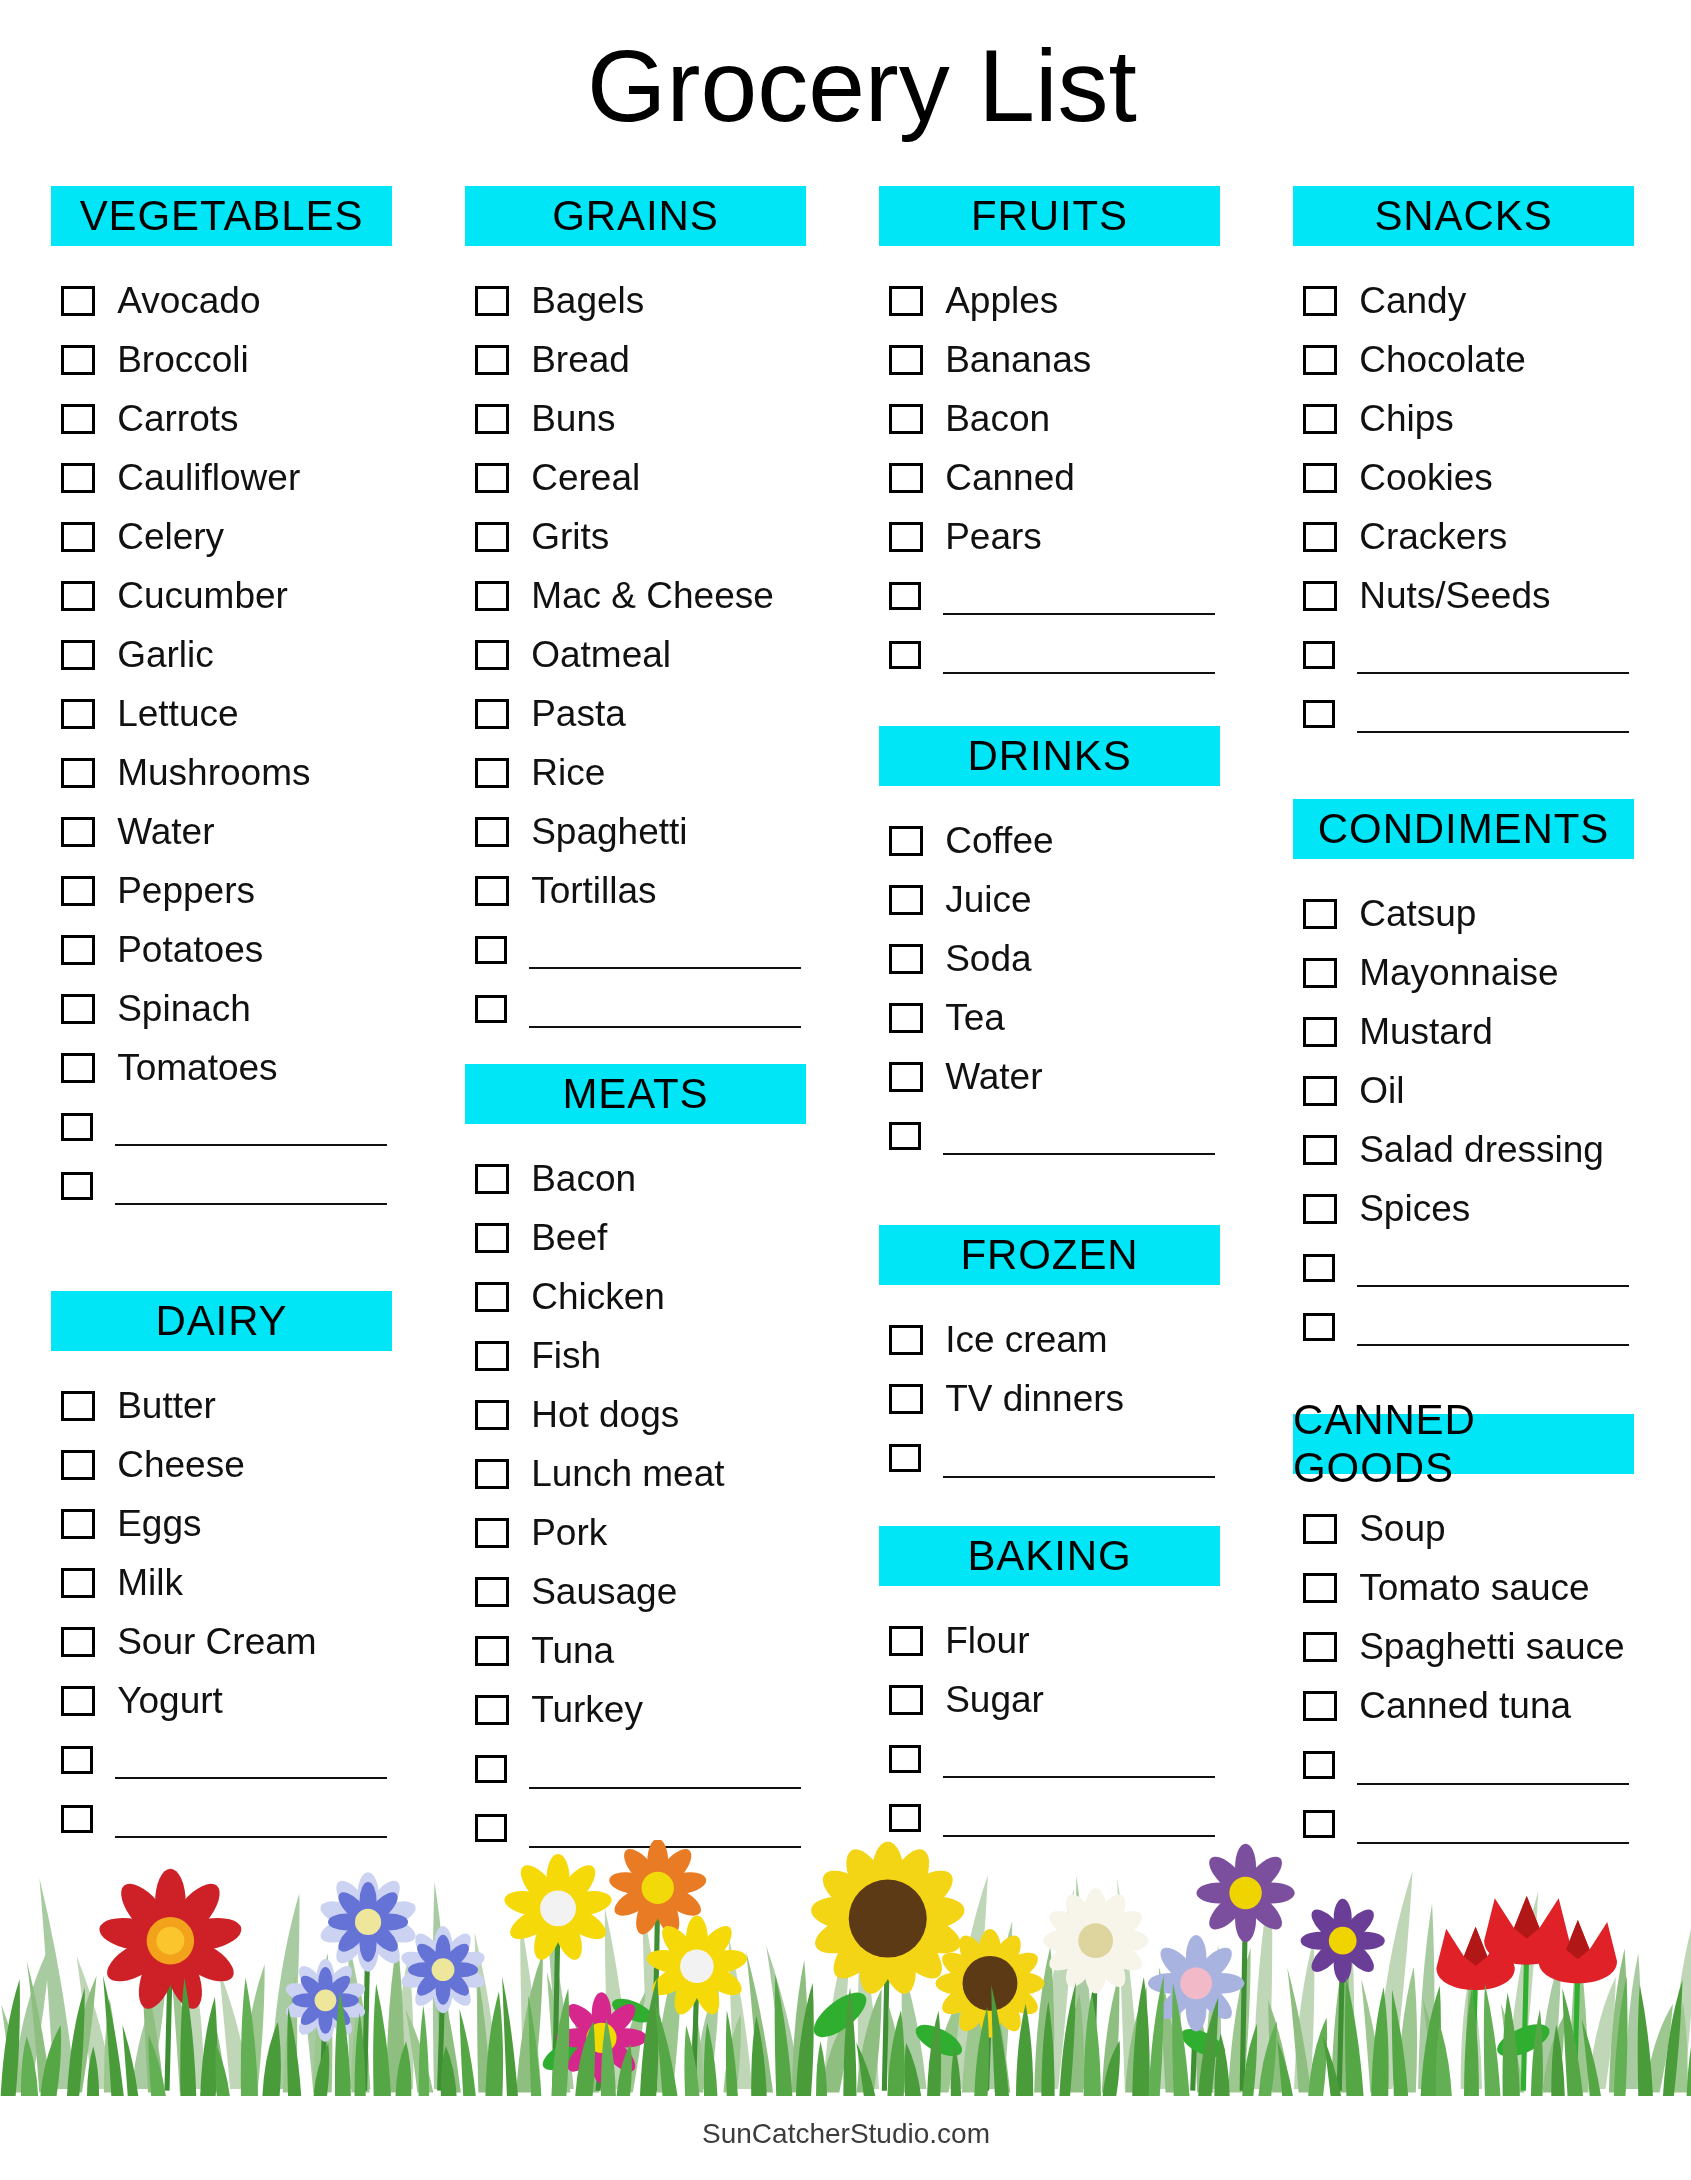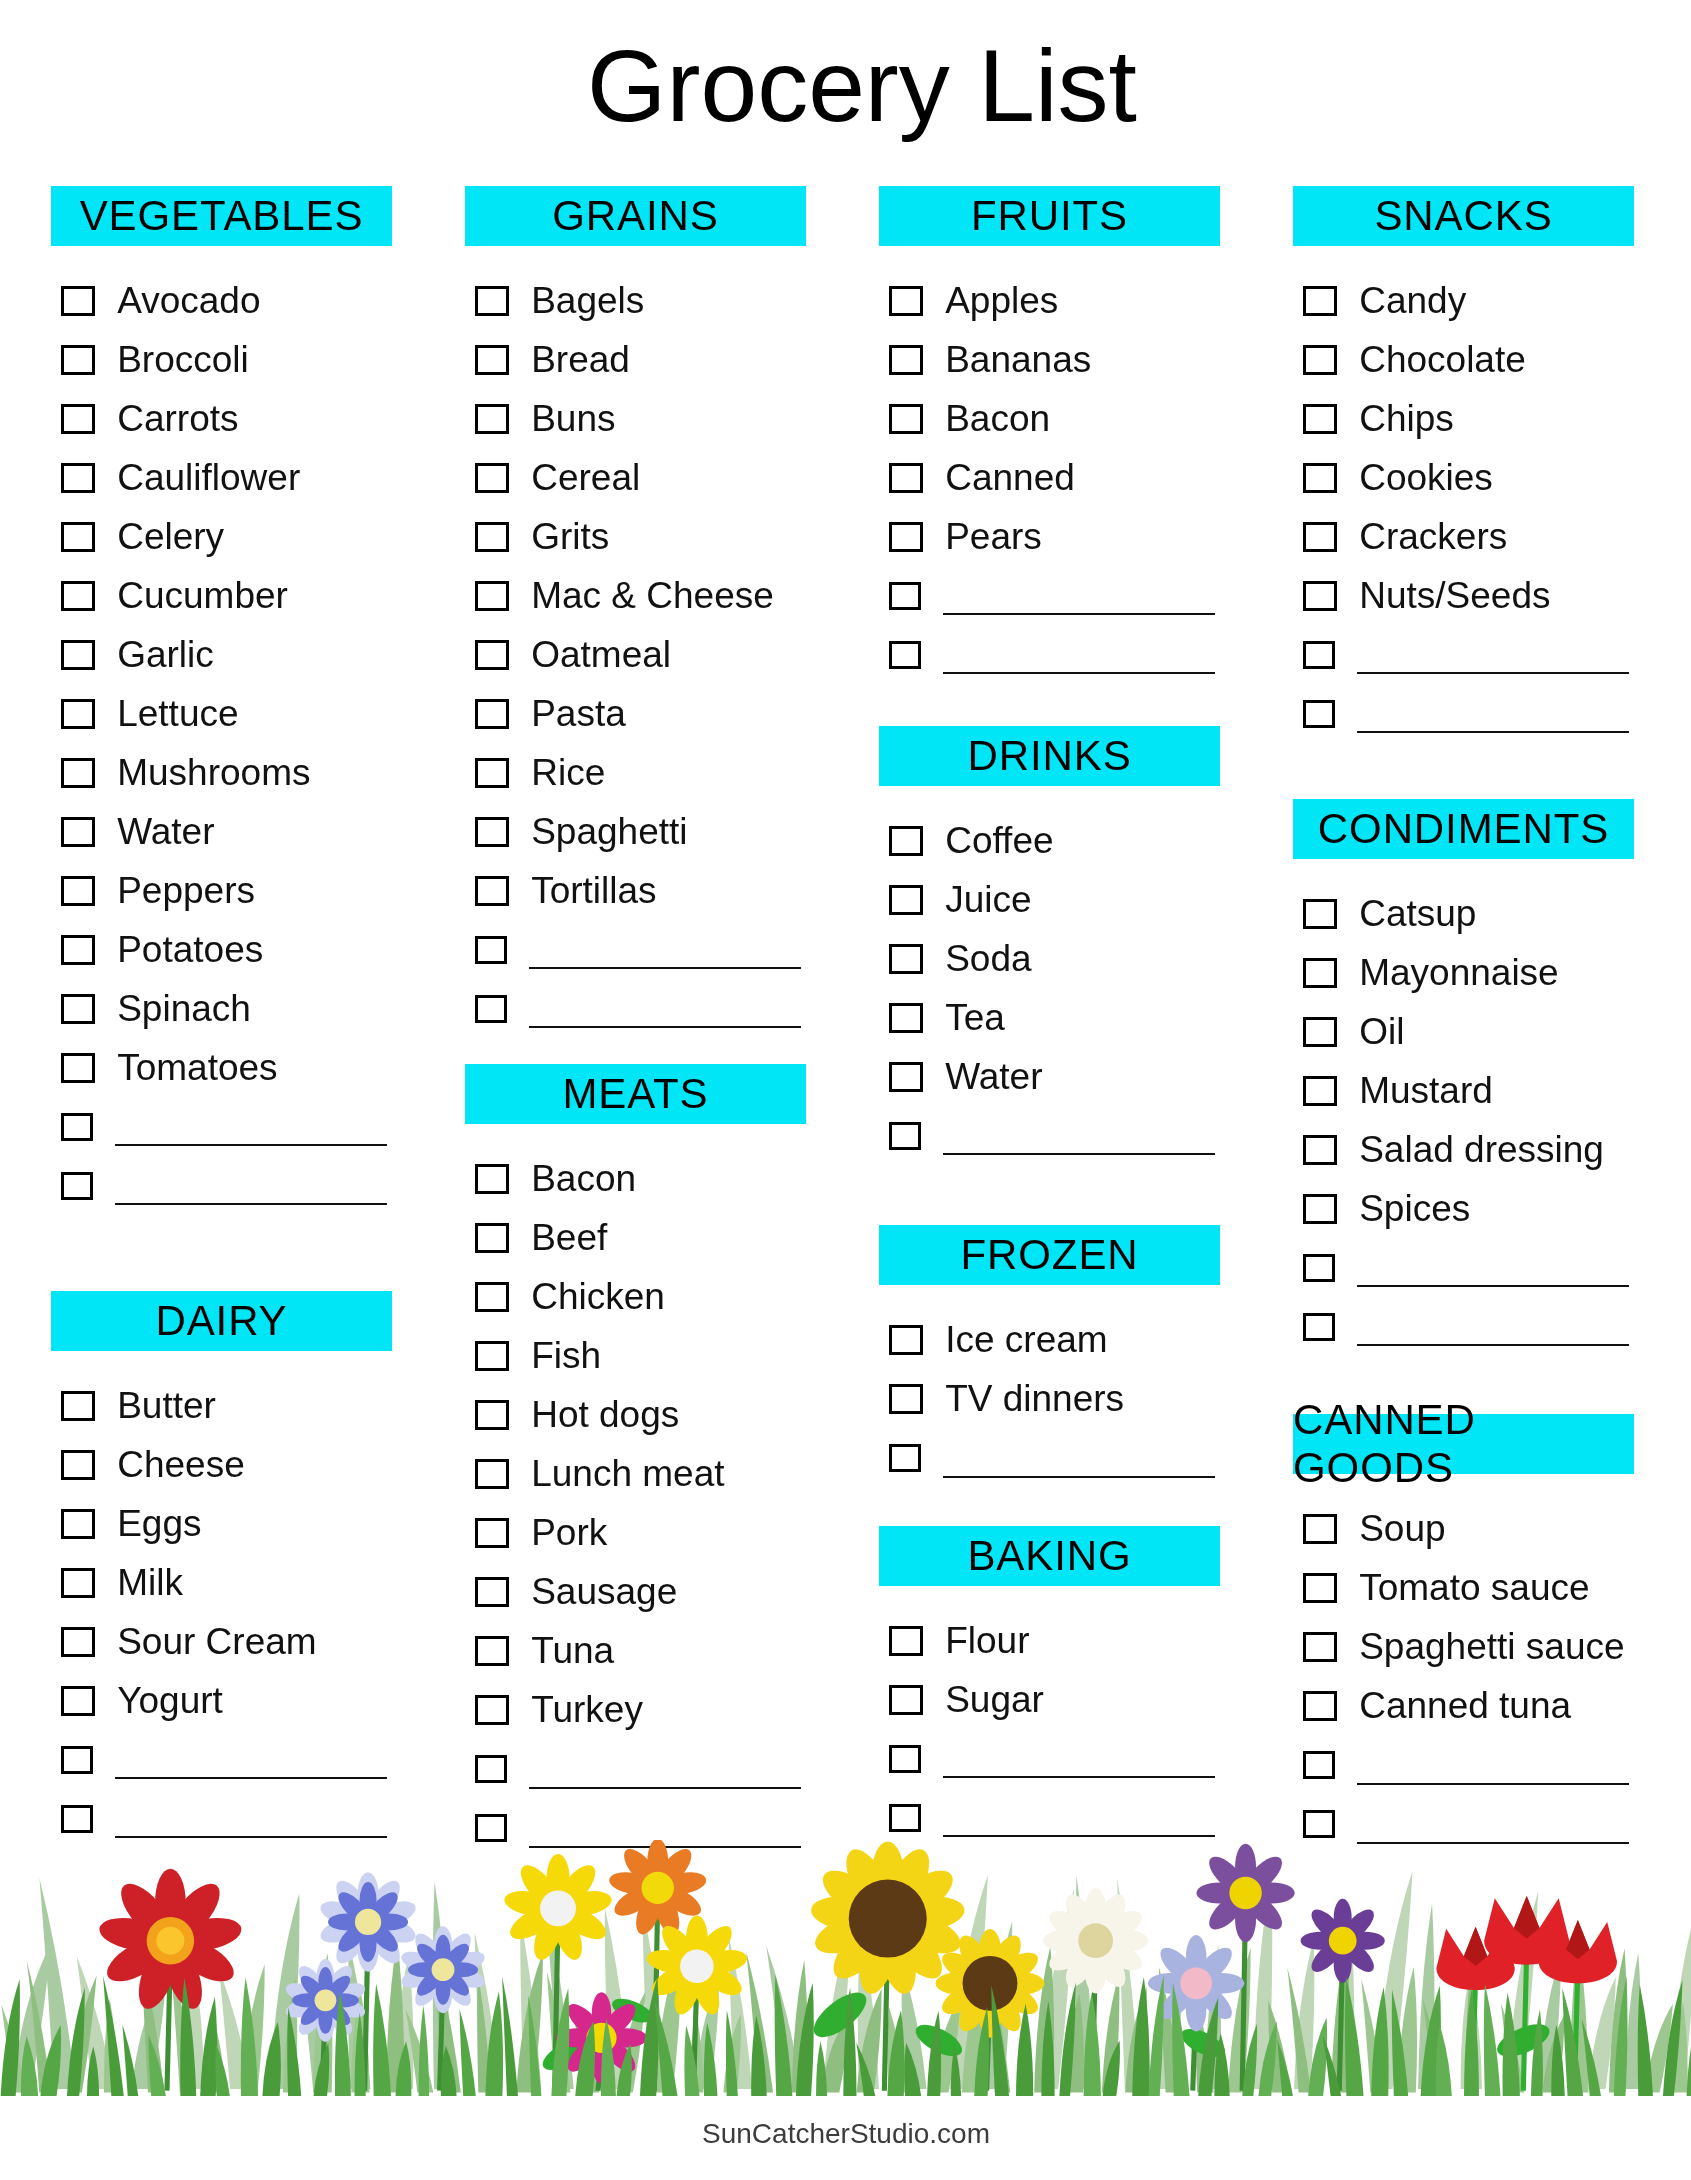--- a/index.html
+++ b/index.html
@@ -393,25 +393,25 @@
           <div class="row">
             <span class="cb"></span>
             <span class="lbl">Catsup</span>
           </div>
           <div class="row">
             <span class="cb"></span>
             <span class="lbl">Mayonnaise</span>
           </div>
           <div class="row">
             <span class="cb"></span>
+            <span class="lbl">Mustard</span>
+          </div>
+          <div class="row">
+            <span class="cb"></span>
             <span class="lbl">Oil</span>
-          </div>
-          <div class="row">
-            <span class="cb"></span>
-            <span class="lbl">Mustard</span>
           </div>
           <div class="row">
             <span class="cb"></span>
             <span class="lbl">Salad dressing</span>
           </div>
           <div class="row">
             <span class="cb"></span>
             <span class="lbl">Spices</span>
           </div>
           <div class="row blankrow">

